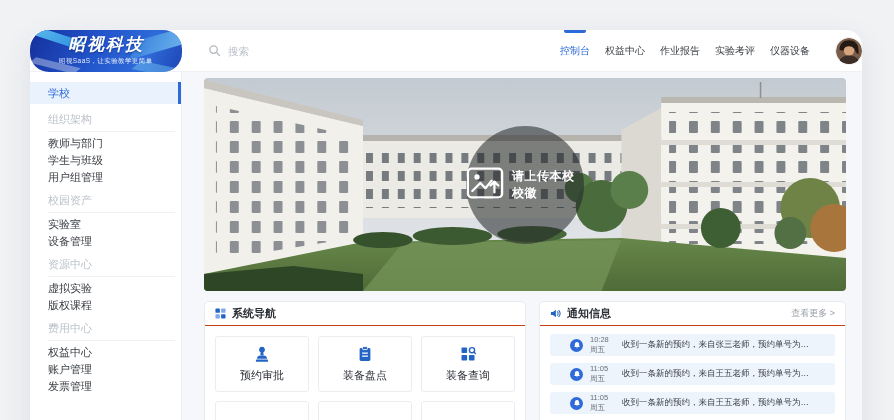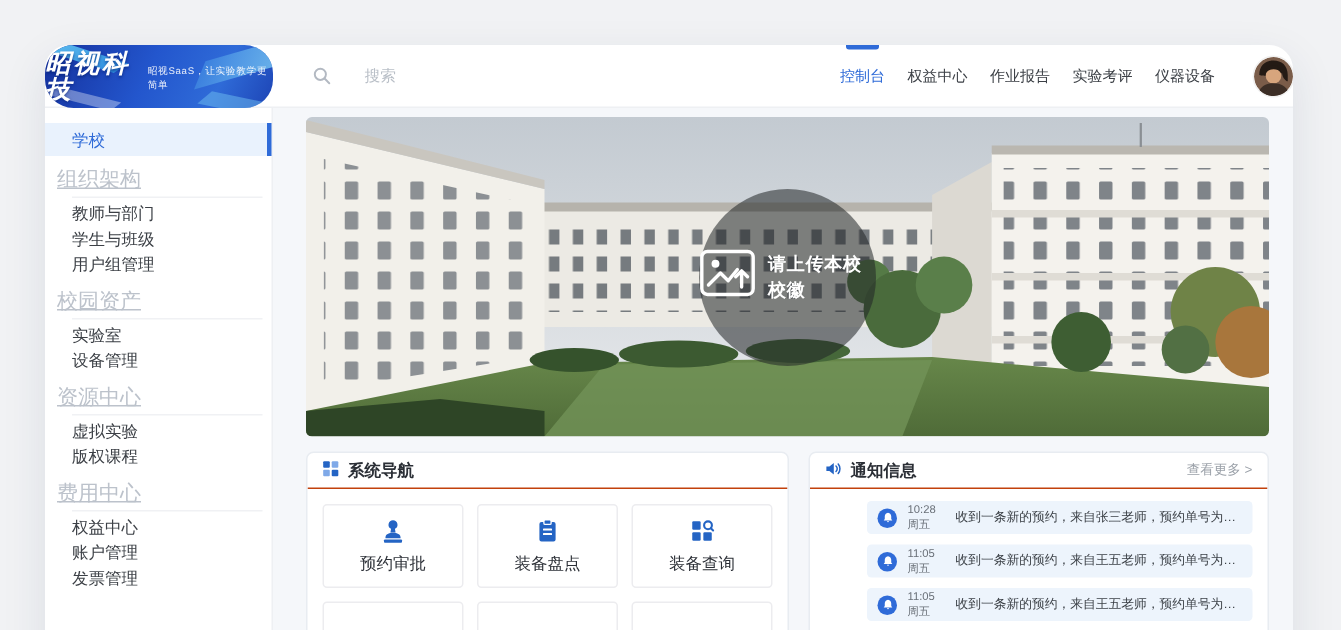--- a/index.html
+++ b/index.html
@@ -7,31 +7,31 @@
   body { font-family:"Liberation Sans", sans-serif; background:#f1f2f4; position:relative; }
 
   .window { position:absolute; left:30px; top:30px; width:832px; height:560px;
             background:#fff; border-radius:16px; box-shadow:0 10px 30px rgba(30,50,90,.10);
             overflow:hidden; }
 
   
   .app-header { height:42px; display:flex; align-items:center; border-bottom:1px solid #eef0f3; position:relative; }
   .logo { flex:0 0 152px; height:42px; position:relative; overflow:hidden;
           background:linear-gradient(115deg,#15309c 0%,#2356cd 45%,#2f6bd8 75%,#1d44b5 100%);
-          display:flex; flex-direction:row; align-items:center; justify-content:center; color:#fff;border-radius:19px; }
+          display:flex; flex-direction:column; align-items:center; justify-content:center; color:#fff;border-radius:19px; }
   .logo .slash { position:absolute; }
   .slash1 { left:-6px; top:2px; width:58px; height:9px; background:linear-gradient(90deg,#62c0ef,#2f8fe0); transform:rotate(18deg) skewX(-38deg); }
   .slash2 { right:-10px; top:4px; width:60px; height:16px; background:linear-gradient(90deg,#3f86e0,#79c6f2); transform:rotate(-16deg) skewX(-38deg); opacity:.85; }
   .slash3 { left:2px; bottom:3px; width:46px; height:7px; background:rgba(255,255,255,.35); transform:rotate(14deg) skewX(-38deg); }
   .slash4 { right:6px; bottom:-2px; width:40px; height:10px; background:rgba(110,190,240,.5); transform:rotate(12deg) skewX(-38deg); }
   .logo-name { font-size:17px; font-weight:800; font-style:italic; letter-spacing:2px; line-height:1;
                text-shadow:0 1px 2px rgba(0,30,110,.65); position:relative; z-index:2; }
   .logo-tag { font-size:7px; opacity:.9; margin-top:3px; letter-spacing:.5px; position:relative; z-index:2; transform:scale(.92); }
 
-  .search-box { margin-left:26px; display:flex; align-items:center; gap:22px; }
+  .search-box { margin-left:26px; display:flex; align-items:center; gap:7px; }
   .search-box svg { display:block; }
   .search-box input { border:none; outline:none; font-size:10.5px; width:130px; color:#555; background:transparent;
                       font-family:"Liberation Sans", sans-serif; }
   .search-box input::placeholder { color:#b9bfc7; }
 
   .top-nav { margin-left:auto; display:flex; align-items:center; height:100%; gap:15px; padding-right:18px; }
   .nav-item { height:100%; display:flex; align-items:center; font-size:10px; color:#3c4046; cursor:pointer; position:relative; }
   .nav-item.active { color:#2f6bd8; }
   .nav-item.active::before { content:''; position:absolute; top:0; left:50%; transform:translateX(-50%);
                              width:22px; height:3px; background:#2f6bd8; border-radius:0 0 2px 2px; }
@@ -39,21 +39,21 @@
             box-shadow:0 0 0 1px rgba(0,0,0,.06); flex:none; }
   .avatar svg { display:block; }
 
   
   .app-body { display:flex; height:518px; }
   .sidebar { flex:0 0 152px; border-right:1px solid #eef0f3; padding-top:10px; background:#fff; }
   .side-active { height:22px; display:flex; align-items:center; padding-left:18px; font-size:11px; color:#2f6bd8;
                  background:#e9f2fd; position:relative; cursor:pointer; }
   .side-active::after { content:''; position:absolute; right:0; top:0; width:3px; height:100%; background:#2f6bd8; }
   .side-section { margin-top:9px; }
-  .side-sec-title { font-size:14px; color:#bcc2cb; padding:0 8px; height:13px; line-height:13px;text-decoration:underline; }
+  .side-sec-title { font-size:11px; color:#bcc2cb; padding:0 18px; height:13px; line-height:13px; }
   .side-divider { height:1px; background:#f0f1f4; margin:5px 6px 4px 18px; }
   .side-item { font-size:11px; color:#3c4046; padding:0 18px; height:15px; line-height:15px; margin:2px 0; cursor:pointer; white-space:nowrap; }
 
   .main { flex:1; background:#f5f7fa; padding:6px 16px 0 22px; overflow:hidden; }
 
   
   .hero { position:relative; height:213px; border-radius:4px; overflow:hidden; }
   .hero-img { position:absolute; inset:0; width:100%; height:100%; }
   .upload-circle { position:absolute; left:50%; top:50%; transform:translate(-50%,-50%);
                    width:118px; height:118px; border-radius:50%; background:rgba(33,36,38,.55);
@@ -72,21 +72,21 @@
   .more-link { margin-left:auto; font-size:9px; color:#9aa0a8; cursor:pointer; }
 
   .cards-grid { padding:10px; display:grid; grid-template-columns:repeat(3,1fr); grid-auto-rows:56px; gap:9px; }
   .nav-card { border:1px solid #ececef; border-radius:3px; background:#fff; display:flex; flex-direction:column;
               align-items:center; justify-content:center; gap:5px; cursor:pointer; }
   .card-icon svg { width:18px; height:18px; display:block; }
   .card-label { font-size:11px; color:#2b2f36; }
 
   .notice-list { padding:8px 10px; display:flex; flex-direction:column; gap:7px; }
   .notice-row { background:#edf4fc; border-radius:3px; height:22px; display:flex; align-items:center;
-                gap:7px; padding:0 7px; cursor:pointer;margin-left:28px; }
+                gap:7px; padding:0 20px; cursor:pointer; }
   .bell-badge { width:13px; height:13px; border-radius:50%; background:#2f6bd8; flex:none;
                 display:flex; align-items:center; justify-content:center; }
   .bell-badge svg { width:8px; height:8px; display:block; }
   .notice-time { flex:none; width:25px; font-size:7.5px; color:#6a7078; line-height:1.3; }
   .notice-text { font-size:8.5px; color:#3a3f45; white-space:nowrap; overflow:hidden; text-overflow:ellipsis; }
 </style>
 </head>
 <body>
 
 <div class="window">

